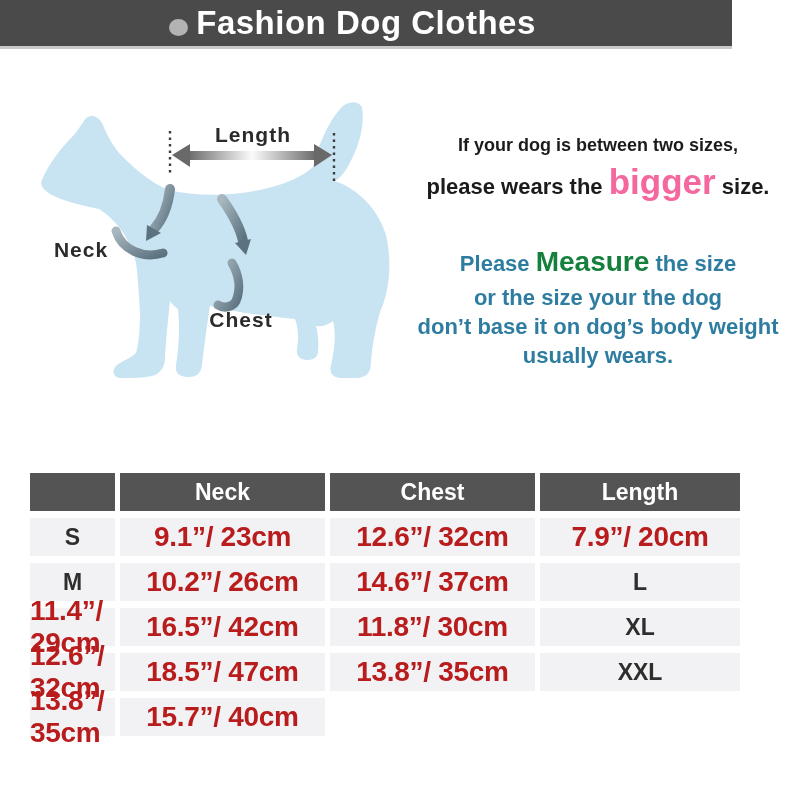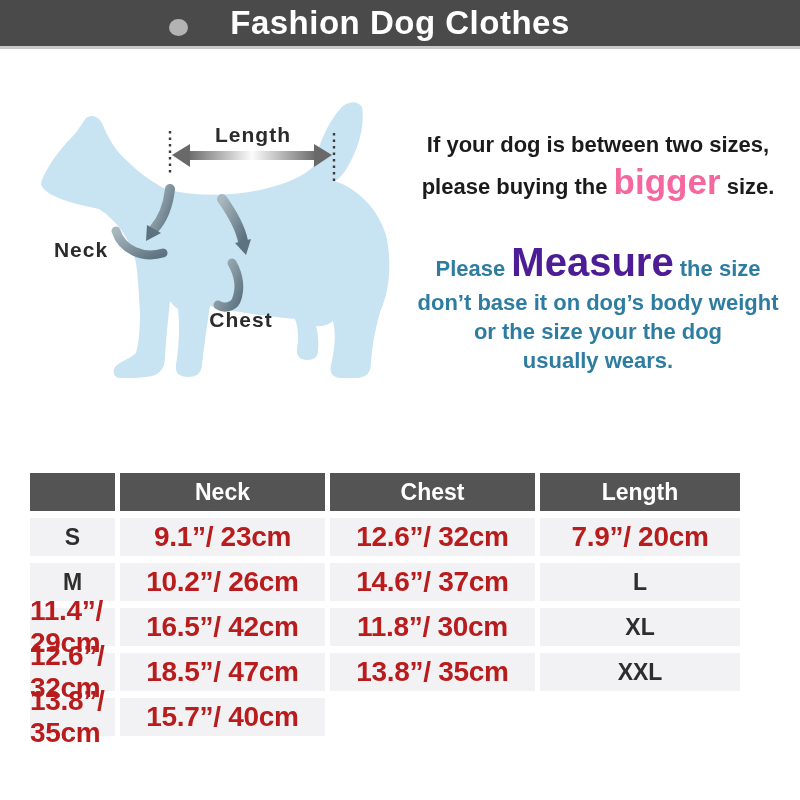--- a/index.html
+++ b/index.html
@@ -8,21 +8,21 @@
     width: 800px; height: 800px;
     background: #ffffff;
     font-family: "Liberation Sans", sans-serif;
     position: relative;
     overflow: hidden;
   }
 
   
   .titlebar {
     position: absolute; top: 0; left: 0;
-    width: 800px; height: 49px;
+    width: 732px; height: 49px;
     background: #4a4a4a;
     border-bottom: 3px solid #c9c9c9;
     display: flex; align-items: center; justify-content: center;
   }
   .titlebar .dot {
     position: absolute; left: 169px; top: 19px;
     width: 19px; height: 17px; border-radius: 50%;
     background: #b3b3b3;
   }
   .titlebar .title {
@@ -36,27 +36,27 @@
     font-family: "Liberation Sans", sans-serif;
     font-weight: bold; font-size: 21px;
     fill: #2b2b2b; letter-spacing: 1px;
   }
 
   
   .copy {
     position: absolute; left: 398px; top: 130px; width: 400px;
     text-align: center; font-weight: bold; color: #1b1b1b;
   }
-  .advice-1 { font-size: 22px; line-height: 30px; }
+  .advice-1 { font-size: 18px; line-height: 30px; }
   .advice-2 { font-size: 22px; line-height: 44px; }
   .em-bigger { color: #f4679f; font-size: 35px; margin-top: 12px; }
   .note { margin-top: 34px; color: #2e7da1; font-size: 22px; }
   .note-first { line-height: 38px; }
   .note-line  { line-height: 29px; }
-  .em-measure { color: #4c1d95; font-size: 40px; }
+  .em-measure { color: #15803d; font-size: 28px; }
 
   
   .size-table {
     position: absolute; left: 30px; top: 473px;
     display: grid;
     grid-template-columns: 85px 205px 205px 200px;
     grid-template-rows: 38px repeat(5, 38px);
     gap: 7px 5px;
   }
   .th {
@@ -149,29 +149,29 @@
   <polygon fill="#696969" points="332,70 314,59 314,82"></polygon>
 
   <text x="253" y="57" text-anchor="middle">Length</text>
   <text x="81" y="172" text-anchor="middle">Neck</text>
   <text x="241" y="242" text-anchor="middle">Chest</text>
 </svg>
 
 <div class="copy">
   <div class="advice-1">If your dog is between two sizes,</div>
   <div class="advice-2">
-    <span>please buying the </span><span class="em-bigger">bigger</span><span> size.</span>
+    <span>please wears the </span><span class="em-bigger">bigger</span><span> size.</span>
   </div>
 
   <div class="note">
     <div class="note-first">
       <span>Please </span><span class="em-measure">Measure</span><span> the size</span>
     </div>
+    <div class="note-line">or the size your the dog</div>
     <div class="note-line">don’t base it on dog’s body weight</div>
-    <div class="note-line">or the size your the dog</div>
     <div class="note-line">usually wears.</div>
   </div>
 </div>
 
 <div class="size-table">
   <div class="th"></div>
   <div class="th">Neck</div>
   <div class="th">Chest</div>
   <div class="th">Length</div>
 

